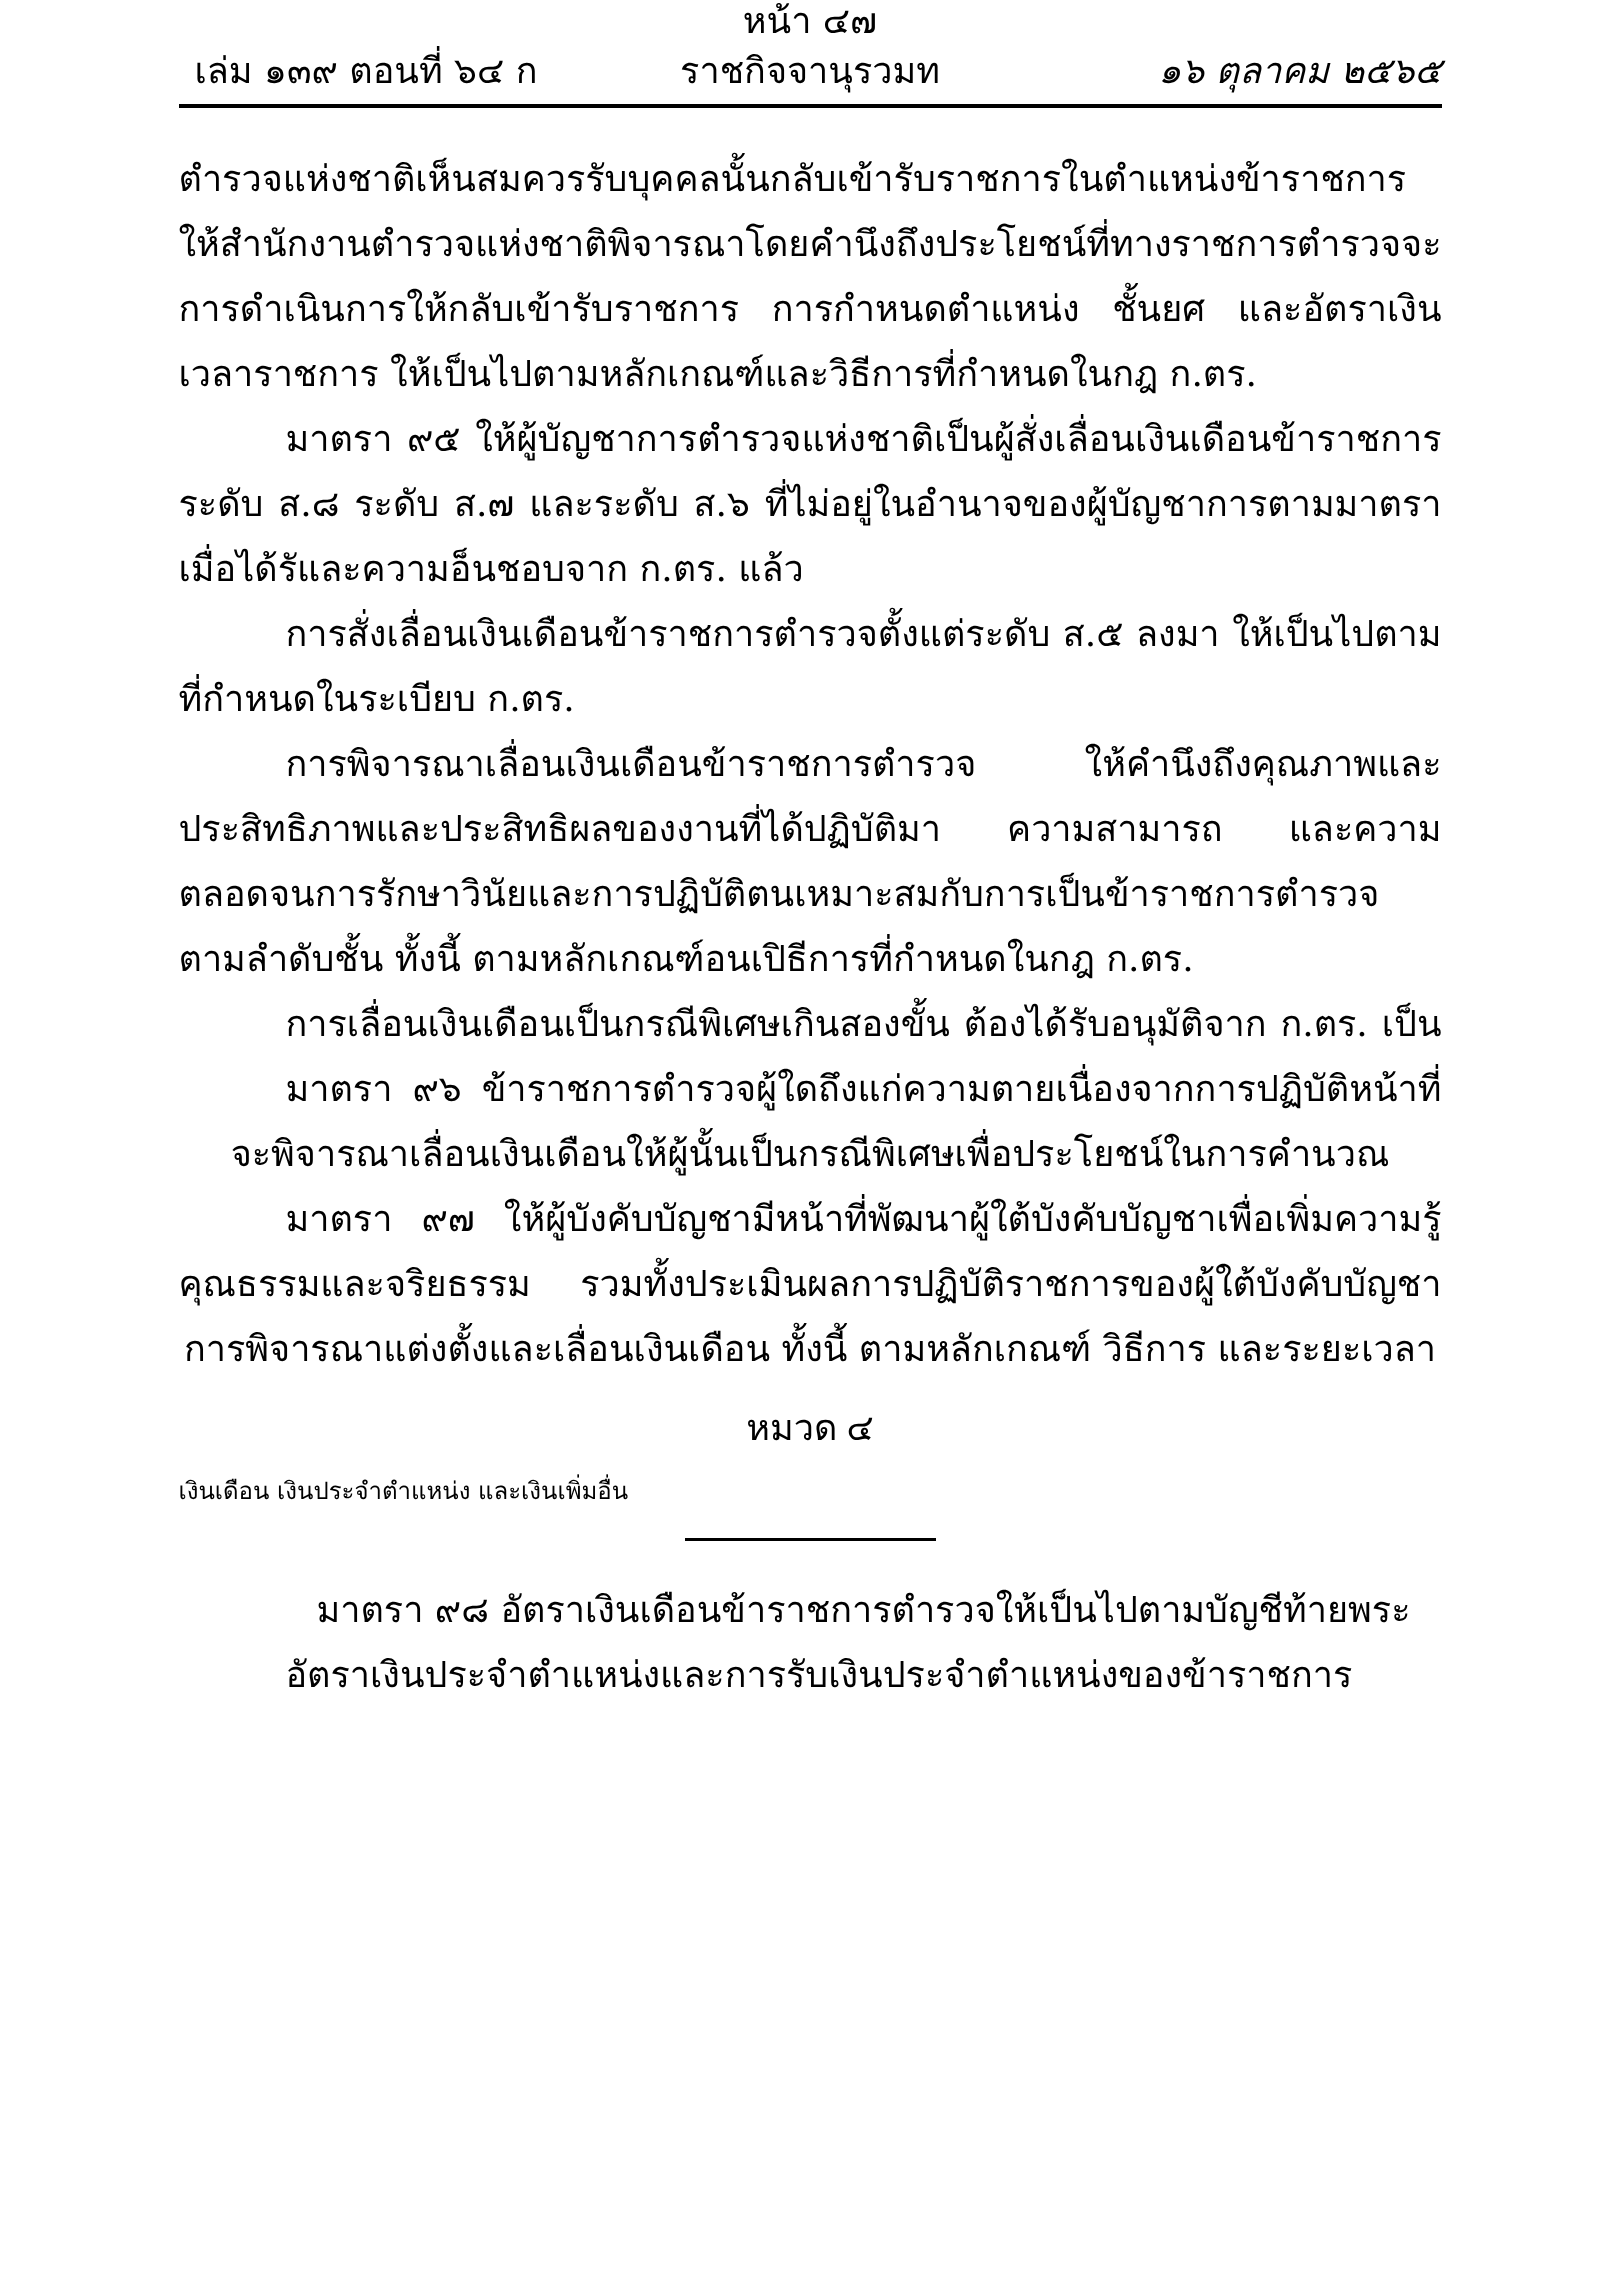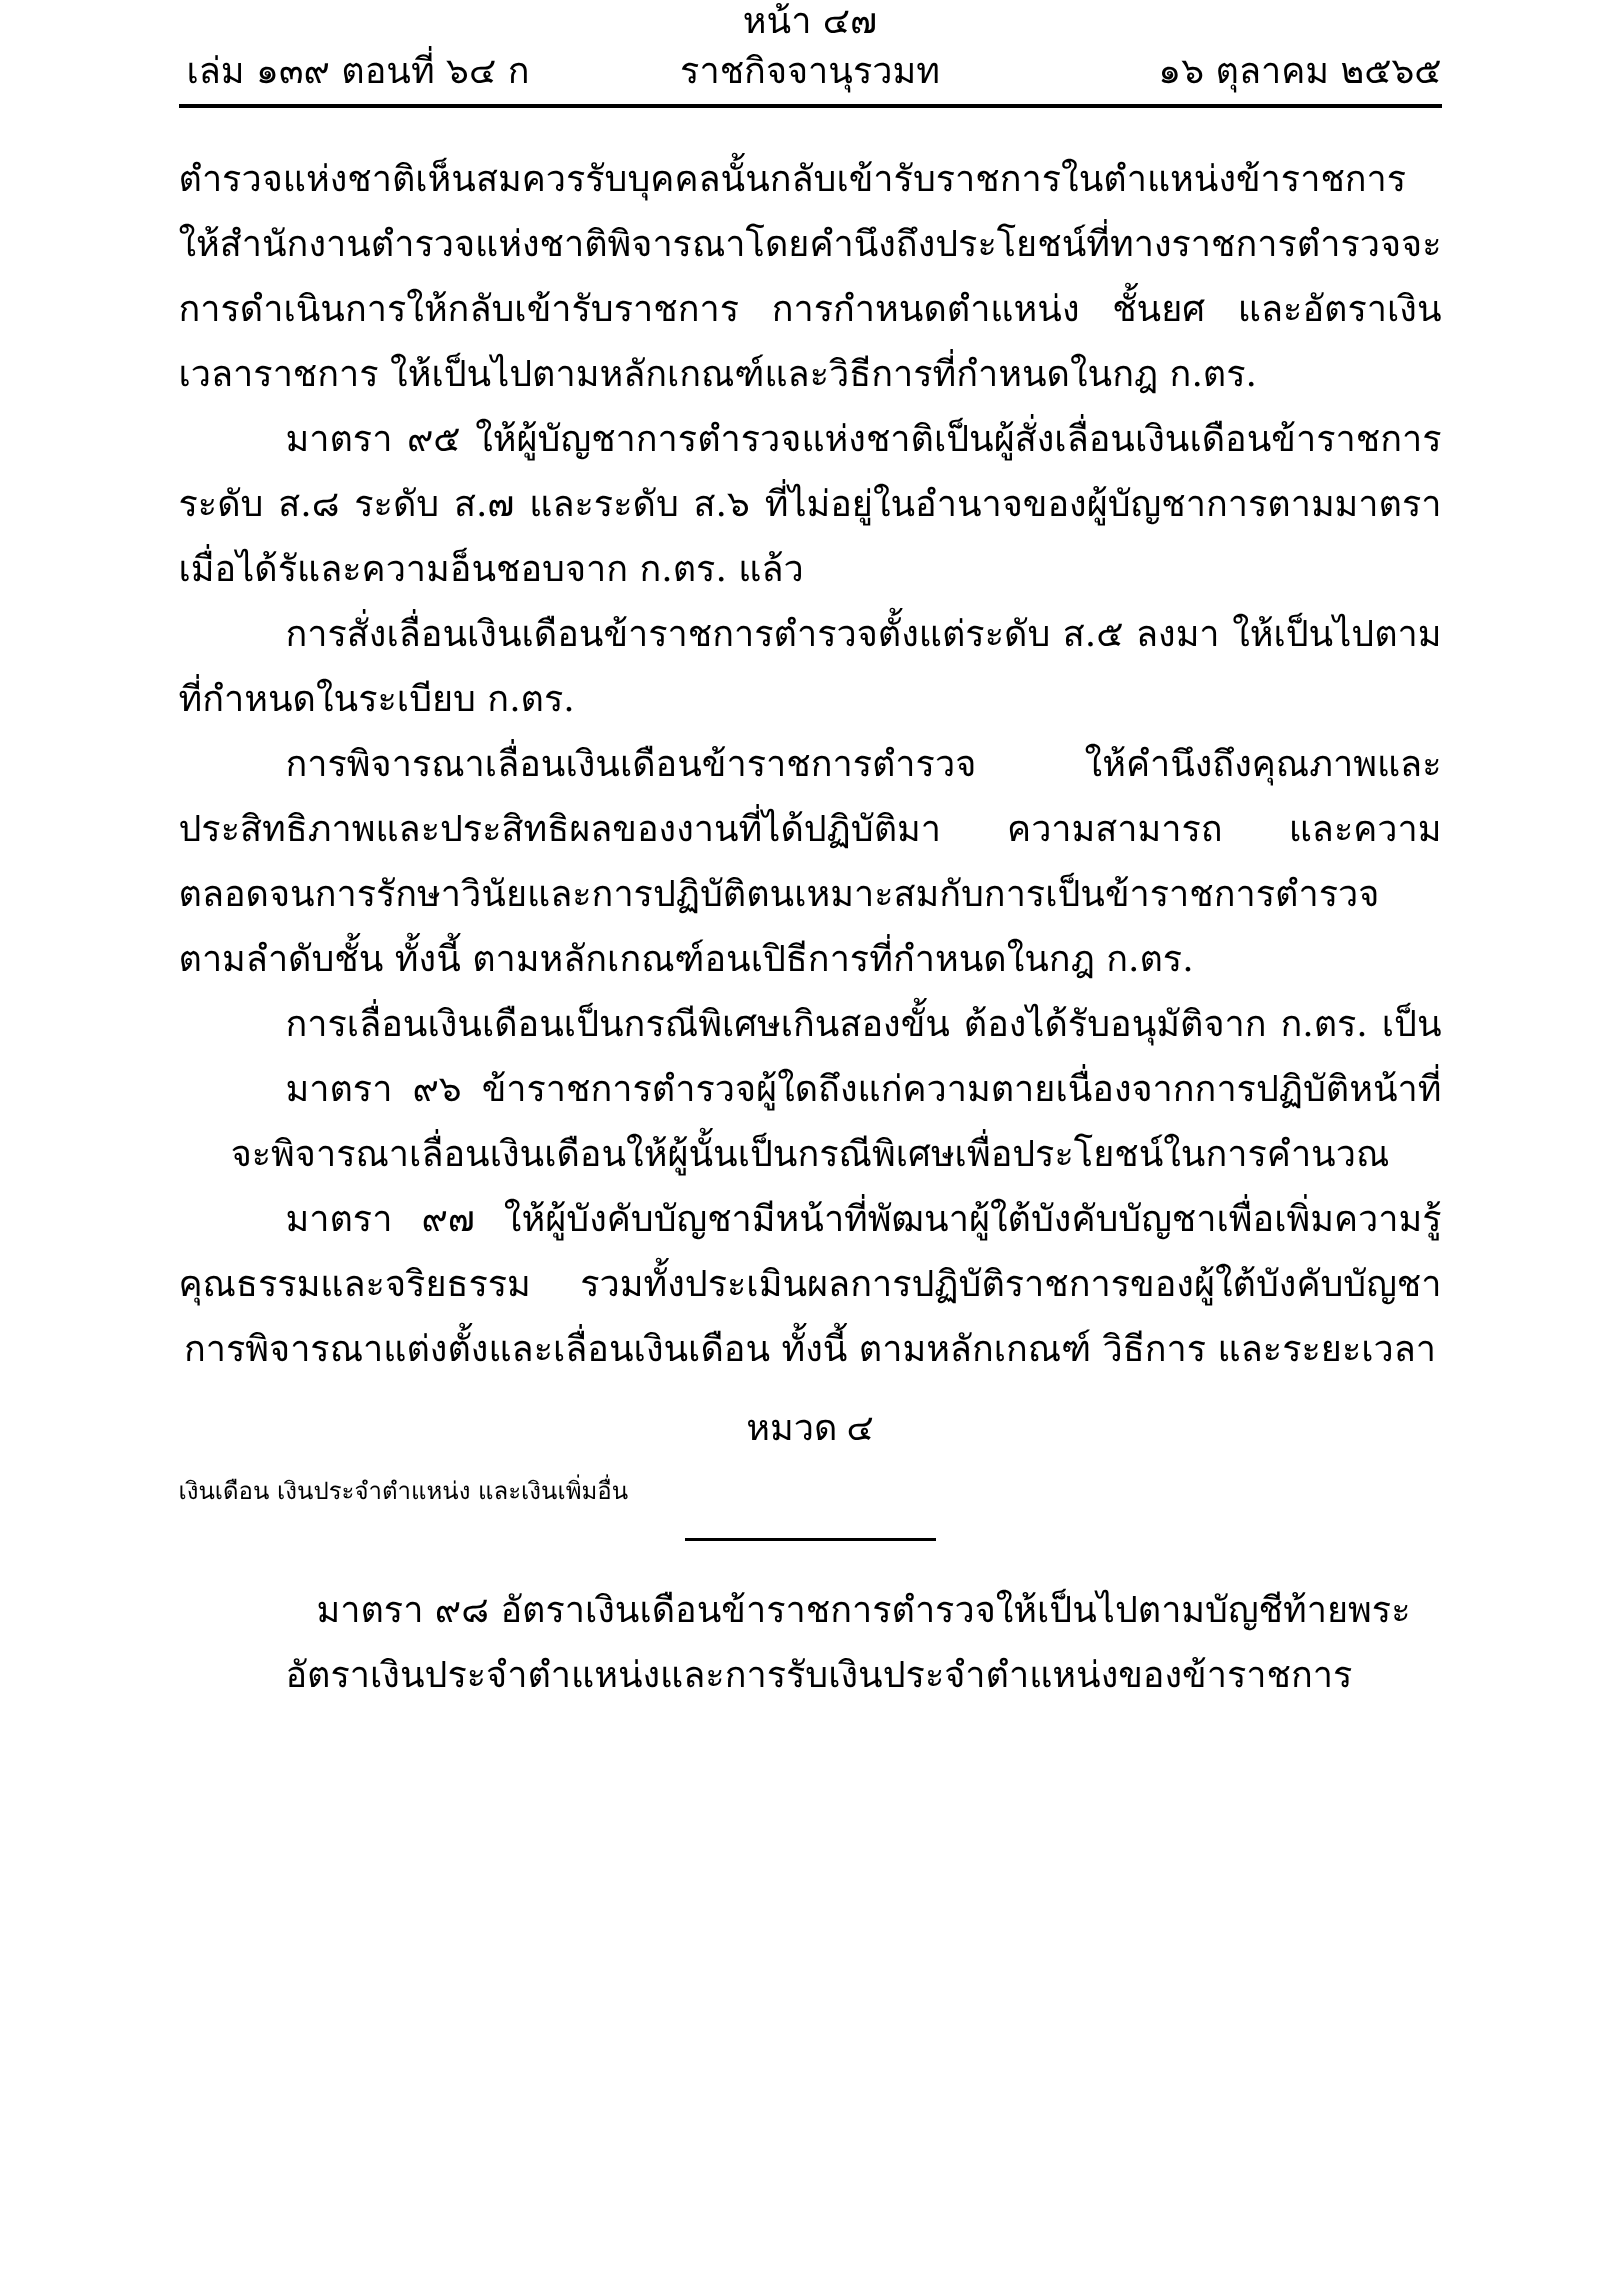--- a/index.html
+++ b/index.html
@@ -25,22 +25,22 @@
     font-size: 36px;
     line-height: 41px;
   }
   .hdr-row {
     position: relative;
     margin-top: 7.2px;
     font-size: 36px;
     line-height: 45px;
     text-align: center;
   }
-  .hdr-left  { position: absolute; left: 8px;  top: 0; }
-  .hdr-right { position: absolute; right: 0; top: 0; }
+  .hdr-left  { position: absolute; left: 16px;  top: 0; }
+  .hdr-right { position: absolute; right: 0; top: 0; font-style: italic; }
   .hdr-rule {
     margin-top: 10.7px;
     height: 4.5px;
     background: #000000;
   }
   
   .bodytext {
     margin-top: 38px;
     font-size: 36px;
   }

